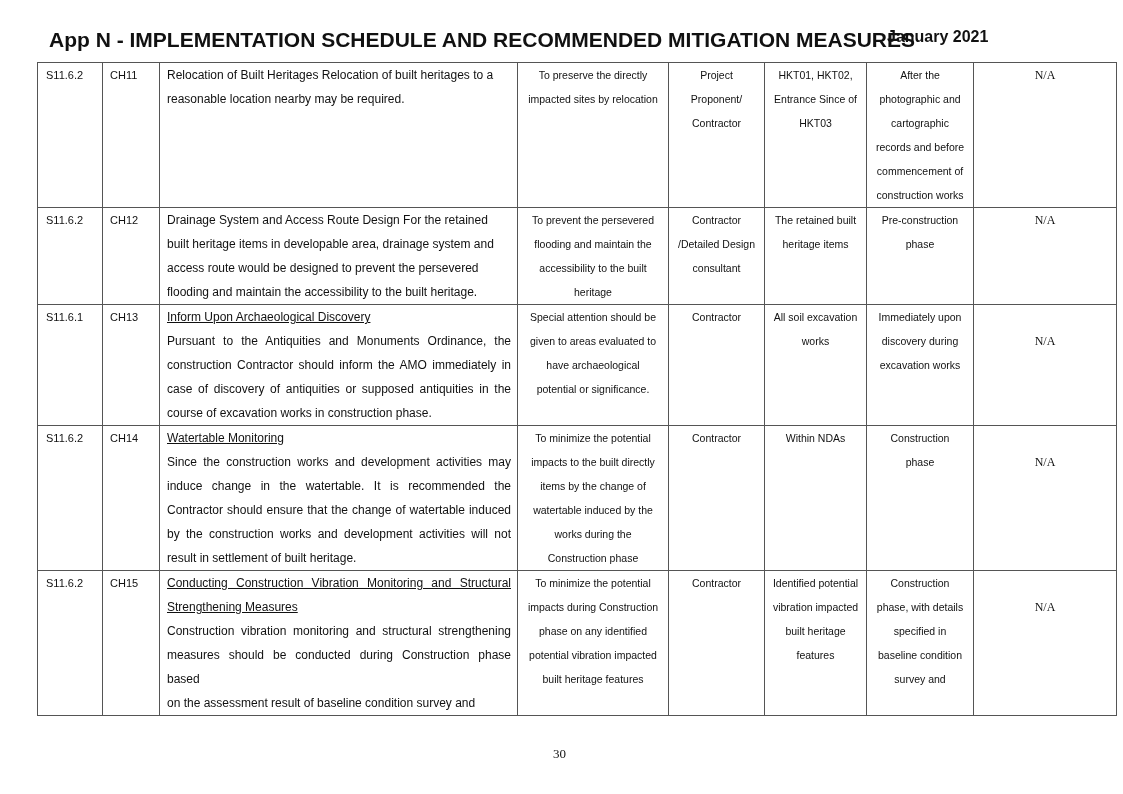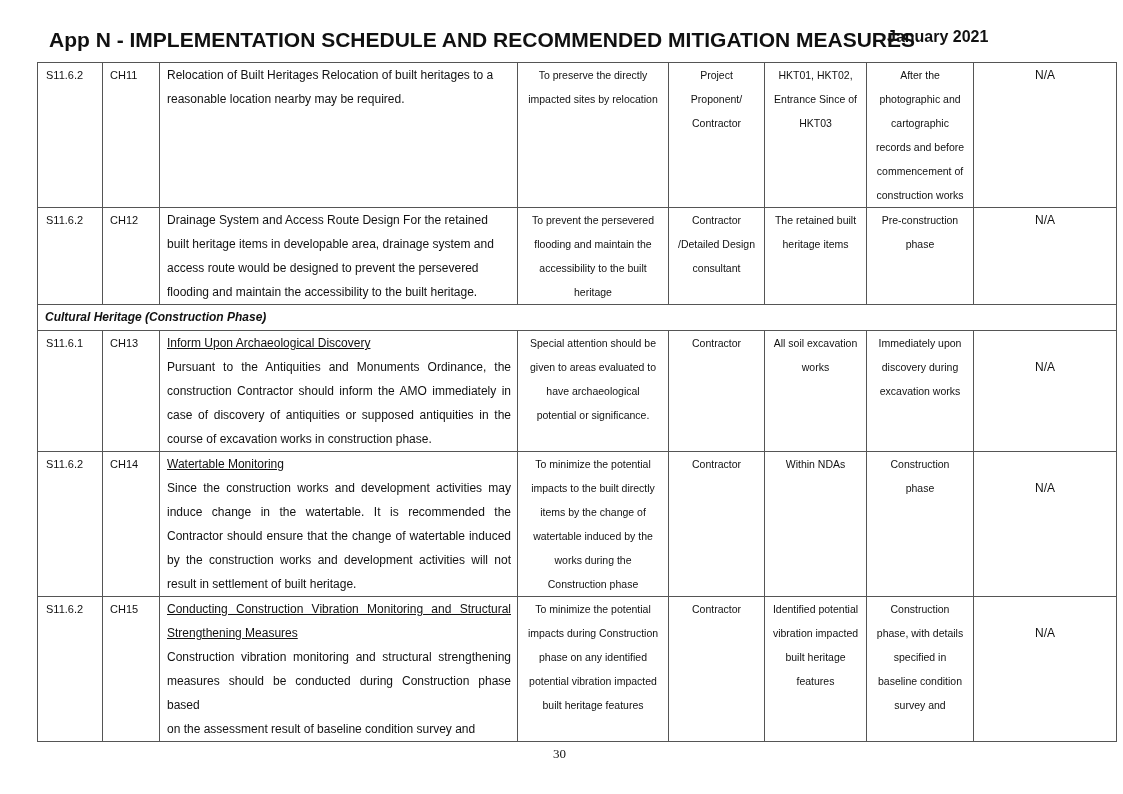--- a/index.html
+++ b/index.html
@@ -6,21 +6,21 @@
   body { width: 1123px; height: 794px; position: relative; overflow: hidden;
          font-family: "Liberation Sans", sans-serif; color: #111; }
   .hdr-title { position: absolute; left: 49px; top: 28px; font-size: 21px; font-weight: bold; }
   .hdr-date { position: absolute; left: 887px; top: 28px; font-size: 16px; font-weight: bold; }
   table.sched { position: absolute; left: 37px; top: 62px; width: 1079px; border-collapse: collapse; table-layout: fixed; }
   table.sched td { border: 1px solid #555; vertical-align: top; padding: 0; font-size: 12px; line-height: 24px; }
   td.c-ref { padding-left: 8px !important; font-size: 11px !important; }
   td.c-id  { padding-left: 7px !important; font-size: 11px !important; }
   td.c-desc { padding: 0 6px 0 7px !important; font-size: 12px; text-align: justify; }
   td.c-obj, td.c-who, td.c-loc, td.c-when { text-align: center; font-size: 10.5px !important; }
-  td.c-na { text-align: center; font-size: 12px; }
+  td.c-na { text-align: center; font-size: 12px; font-family: Liberation Serif, serif; }
   td.section { font-weight: bold; font-style: italic; padding-left: 7px !important; font-size: 12px; line-height: 24px; }
   .u { text-decoration: underline; }
   .line { display: block; }
   .just { text-align: justify; text-align-last: justify; display: block; }
   .page-num { position: absolute; left: 553px; top: 746px; font-family: "Liberation Serif", serif; font-size: 13px; }
 </style>
 </head>
 <body>
 
 <div class="hdr-title">App N - IMPLEMENTATION SCHEDULE AND RECOMMENDED MITIGATION MEASURES</div>
@@ -96,23 +96,20 @@
           <span class="line">heritage items</span>
         </td>
         <td class="c-when">
           <span class="line">Pre-construction</span>
           <span class="line">phase</span>
         </td>
         <td class="c-na">
           <span class="line">N/A</span>
         </td>
       </tr>
-      <tr style="height: 26px;">
-        <td colspan="8" class="section">Cultural Heritage (Construction Phase)</td>
-      </tr>
       <tr style="height: 120px;">
         <td class="c-ref">S11.6.1</td>
         <td class="c-id">CH13</td>
         <td class="c-desc">
           <span class="line u">Inform Upon Archaeological Discovery </span>
           <span class="line just">Pursuant to the Antiquities and Monuments Ordinance, the</span>
           <span class="line just">construction Contractor should inform the AMO immediately in</span>
           <span class="line just">case of discovery of antiquities or supposed antiquities in the</span>
           <span class="line">course of excavation works in construction phase.</span>
         </td>

